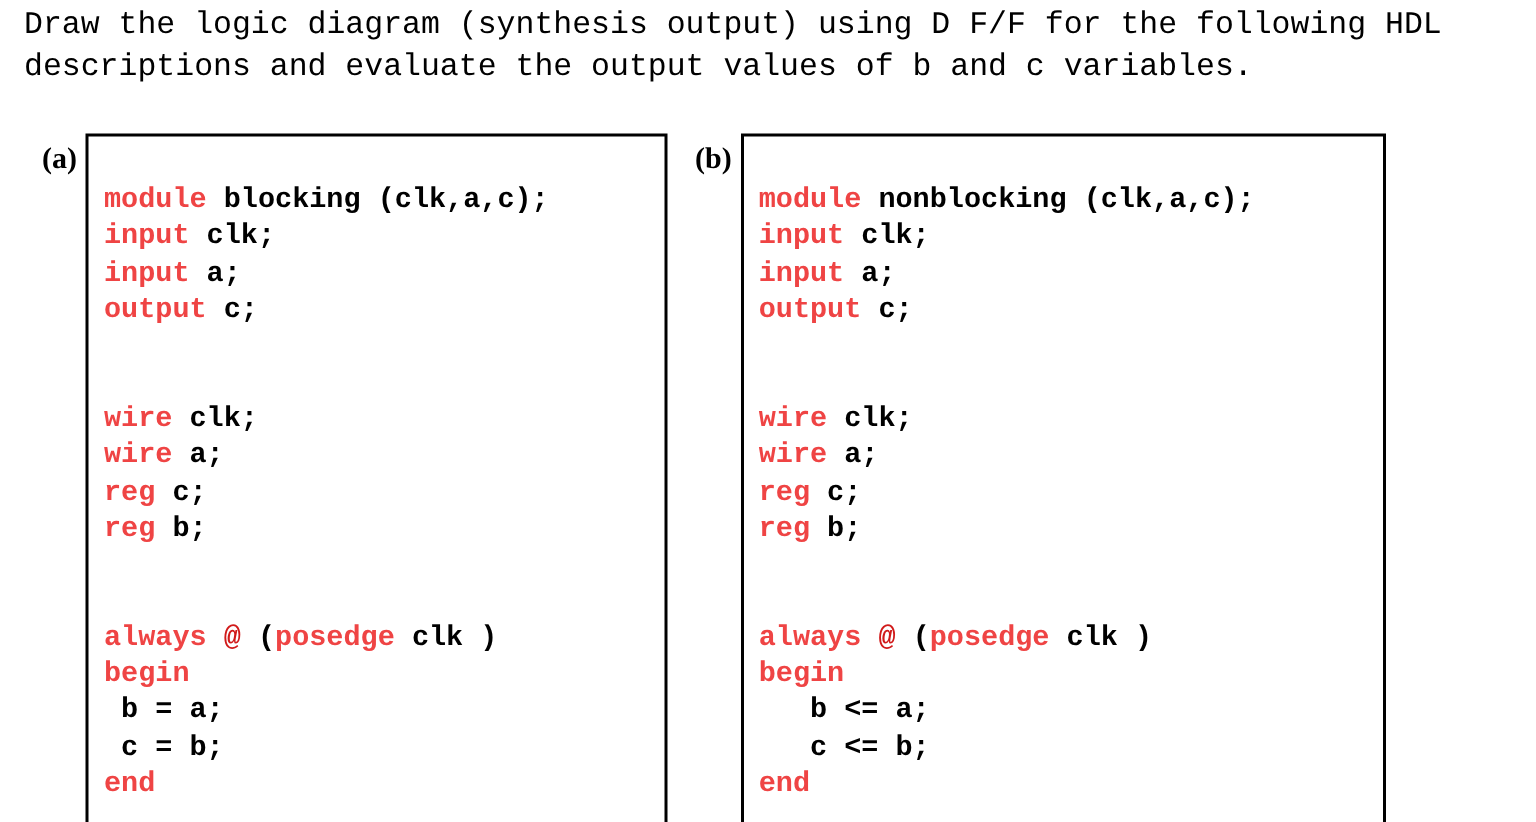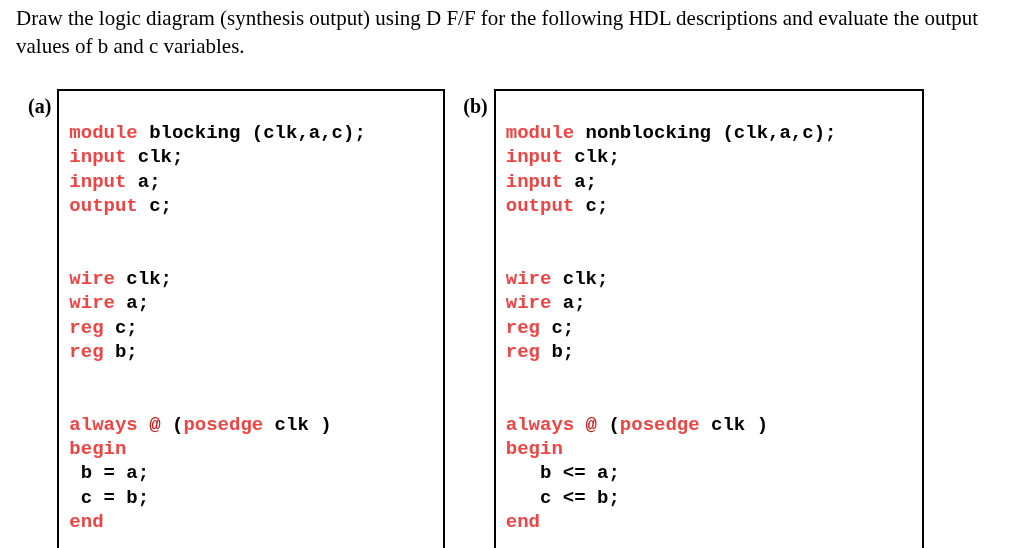--- a/index.html
+++ b/index.html
@@ -11,20 +11,21 @@
       background: #ffffff;
       font-family: "Times New Roman", Times, serif;
       font-size: 21px;
       color: #000000;
       padding: 4px 16px;
       width: 1024px;
     }
     .instruction {
       line-height: 1.35;
       margin-bottom: 28px;
+      font-family: Liberation Mono, monospace;
     }
     .columns {
       display: flex;
       gap: 18px;
       margin-left: 12px;
     }
     .col {
       display: flex;
       align-items: flex-start;
     }

